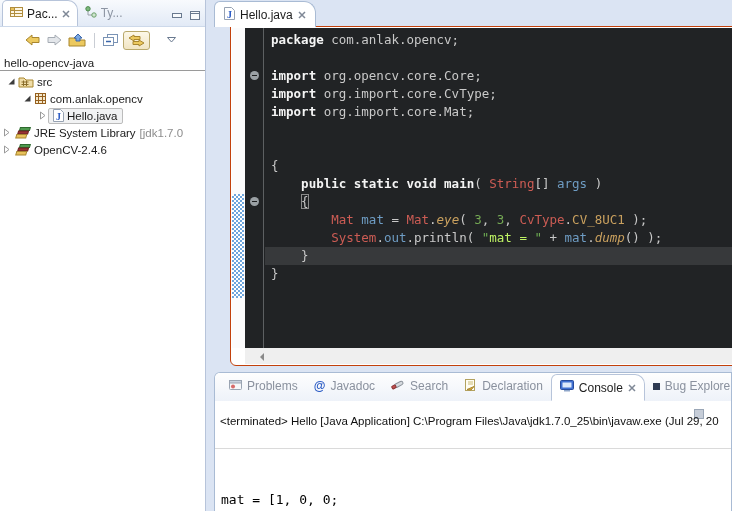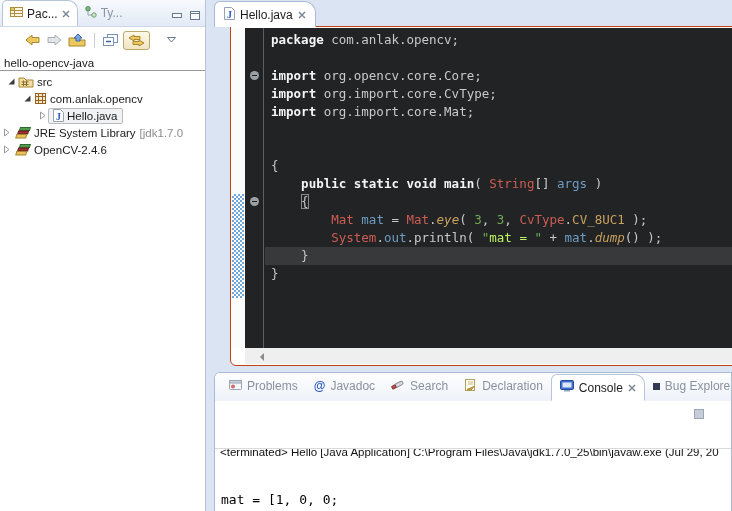--- a/index.html
+++ b/index.html
@@ -58,21 +58,21 @@
   .ed-hscroll { position:absolute; left:14px; right:1px; bottom:1px; height:16px; background:#efefef; display:flex; align-items:center; }
   .scroll-arrow { margin-left:14px; }
 
   
   .console-window { position:absolute; left:214px; top:372px; width:518px; height:139px; }
   .cs-frame { position:absolute; inset:0; background:#fff; border:1px solid #a9bbd4; border-bottom:none; border-radius:6px 0 0 0; overflow:hidden; }
   .cs-tabbar { height:28px; display:flex; align-items:flex-end; padding-left:6px; background:linear-gradient(#fefefe,#eef2f9); white-space:nowrap; overflow:hidden; }
   .cs-tab { display:flex; align-items:center; gap:5px; padding:0 8px; height:30px; font-size:12px; color:#8a919e; flex:0 0 auto; }
   .cs-tab.active { background:#fff; border:1px solid #b7c4da; border-bottom-color:#fff; border-radius:6px 10px 0 0; color:#1c1c1c; height:27px; }
   .cs-terminate { position:absolute; right:27px; top:36px; width:10px; height:10px; background:#c6cdd8; border:1px solid #9aa6b6; }
-  .cs-status { position:absolute; left:5px; top:73px; right:0; font-size:11.5px; color:#101010; white-space:nowrap; overflow:hidden; }
+  .cs-status { position:absolute; left:5px; top:42px; right:0; font-size:11.5px; color:#101010; white-space:nowrap; overflow:hidden; }
   .cs-sep { position:absolute; left:0; right:0; top:75px; border-top:1px solid #dadada; }
   .cs-output { position:absolute; left:6px; top:77px; font-family:"DejaVu Sans Mono","Liberation Mono",monospace; font-size:13px; line-height:20px; color:#000; white-space:pre; }
   .bug-sq { width:7px; height:7px; background:#2f3b52; display:inline-block; }
 </style>
 </head>
 <body>
 
 <div id="root">
 
   <div class="left-panel">

